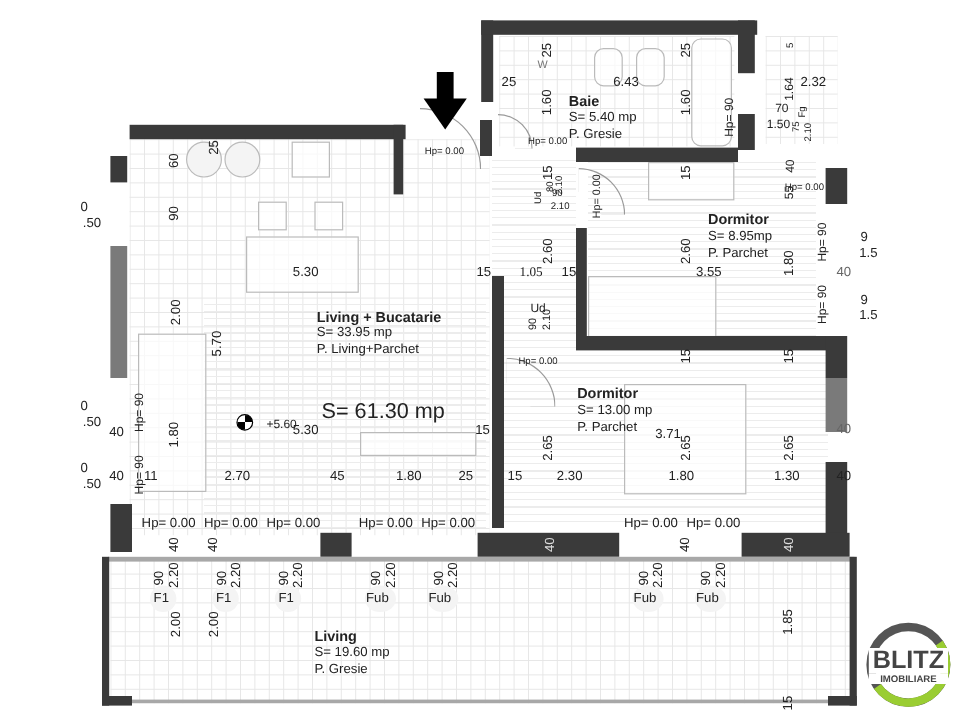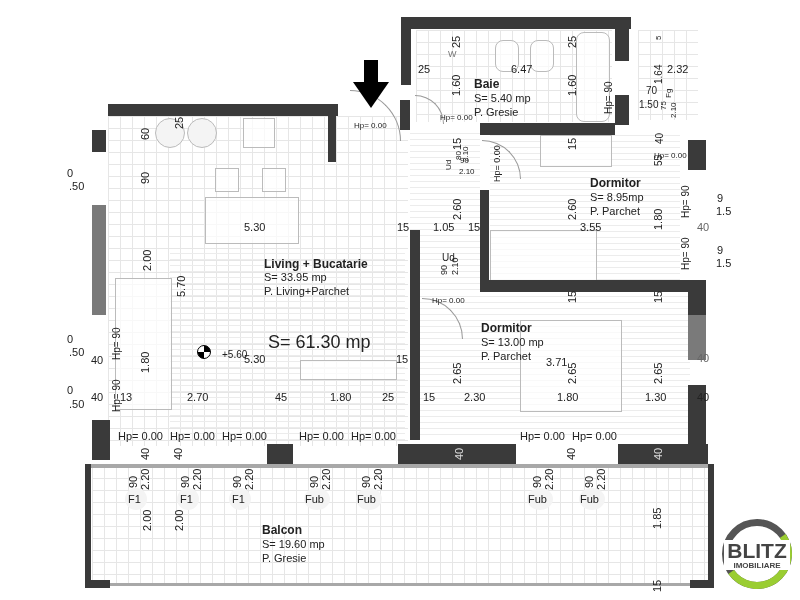--- a/index.html
+++ b/index.html
@@ -107,28 +107,28 @@
   <div class="lbl room-line" style="left:474px;top:107px;">P. Gresie</div>
 
   <div class="lbl room-title" style="left:590px;top:177px;">Dormitor</div>
   <div class="lbl room-line" style="left:590px;top:192px;">S= 8.95mp</div>
   <div class="lbl room-line" style="left:590px;top:206px;">P. Parchet</div>
 
   <div class="lbl room-title" style="left:481px;top:322px;">Dormitor</div>
   <div class="lbl room-line" style="left:481px;top:337px;">S= 13.00 mp</div>
   <div class="lbl room-line" style="left:481px;top:351px;">P. Parchet</div>
 
-  <div class="lbl room-title" style="left:262px;top:524px;">Balcon</div>
+  <div class="lbl room-title" style="left:262px;top:524px;">Living</div>
   <div class="lbl room-line" style="left:262px;top:539px;">S= 19.60 mp</div>
   <div class="lbl room-line" style="left:262px;top:553px;">P. Gresie</div>
 
   <div class="lbl vr" style="left:451px;top:48px;">25</div>
   <div class="lbl" style="left:448px;top:50px;font-size:9px;color:#777;">W</div>
   <div class="lbl" style="left:418px;top:64px;">25</div>
-  <div class="lbl" style="left:511px;top:64px;">6.47</div>
+  <div class="lbl" style="left:511px;top:64px;">6.43</div>
   <div class="lbl vr" style="left:567px;top:48px;">25</div>
   <div class="lbl vr" style="left:451px;top:96px;">1.60</div>
   <div class="lbl vr" style="left:567px;top:96px;">1.60</div>
   <div class="lbl sm" style="left:440px;top:114px;">Hp= 0.00</div>
   <div class="lbl" style="left:619px;top:64px;font-size:10px;color:#fff;">40</div>
   <div class="lbl vr sm" style="left:604px;top:114px;font-size:10px;">Hp= 90</div>
 
   <div class="lbl" style="left:667px;top:64px;">2.32</div>
   <div class="lbl vr sm" style="left:654px;top:84px;font-size:10px;">1.64</div>
   <div class="lbl sm" style="left:646px;top:86px;font-size:10px;">70</div>
@@ -148,21 +148,21 @@
   <div class="lbl vr" style="left:140px;top:184px;">90</div>
   <div class="lbl" style="left:244px;top:222px;">5.30</div>
   <div class="lbl vr" style="left:142px;top:271px;">2.00</div>
   <div class="lbl vr" style="left:176px;top:297px;">5.70</div>
   <div class="lbl" style="left:397px;top:222px;">15</div>
   <div class="lbl" style="left:244px;top:354px;">5.30</div>
   <div class="lbl" style="left:396px;top:354px;">15</div>
   <div class="lbl vr" style="left:140px;top:373px;">1.80</div>
   <div class="lbl vr sm" style="left:112px;top:360px;font-size:10px;">Hp= 90</div>
   <div class="lbl vr sm" style="left:112px;top:412px;font-size:10px;">Hp= 90</div>
-  <div class="lbl" style="left:120px;top:392px;">13</div>
+  <div class="lbl" style="left:120px;top:392px;">11</div>
   <div class="lbl" style="left:187px;top:392px;">2.70</div>
   <div class="lbl" style="left:275px;top:392px;">45</div>
   <div class="lbl" style="left:330px;top:392px;">1.80</div>
   <div class="lbl" style="left:382px;top:392px;">25</div>
 
   <div class="lbl" style="left:67px;top:168px;">0</div>
   <div class="lbl" style="left:69px;top:181px;">.50</div>
   <div class="lbl" style="left:67px;top:334px;">0</div>
   <div class="lbl" style="left:69px;top:347px;">.50</div>
   <div class="lbl" style="left:91px;top:355px;">40</div>
@@ -170,21 +170,21 @@
   <div class="lbl" style="left:69px;top:399px;">.50</div>
   <div class="lbl" style="left:91px;top:392px;">40</div>
 
   <div class="lbl vr sm" style="left:445px;top:170px;">Ud</div>
   <div class="lbl vr sm" style="left:455px;top:160px;">80</div>
   <div class="lbl vr" style="left:452px;top:150px;">15</div>
   <div class="lbl vr sm" style="left:462px;top:162px;">2.10</div>
   <div class="lbl sm" style="left:460px;top:157px;">90</div>
   <div class="lbl sm" style="left:459px;top:168px;">2.10</div>
   <div class="lbl vr" style="left:452px;top:220px;">2.60</div>
-  <div class="lbl" style="left:433px;top:222px;">1.05</div>
+  <div class="lbl" style="left:433px;top:222px;font-family:Liberation Serif, serif;">1.05</div>
   <div class="lbl" style="left:468px;top:222px;">15</div>
   <div class="lbl sm" style="left:442px;top:253px;font-size:10px;">Ud</div>
   <div class="lbl vr sm" style="left:440px;top:275px;font-size:9px;">90</div>
   <div class="lbl vr sm" style="left:451px;top:275px;font-size:9px;">2.10</div>
 
   <div class="lbl vr sm" style="left:493px;top:182px;font-size:9px;">Hp= 0.00</div>
   <div class="lbl vr" style="left:567px;top:150px;">15</div>
   <div class="lbl vr" style="left:567px;top:220px;">2.60</div>
   <div class="lbl" style="left:580px;top:222px;">3.55</div>
   <div class="lbl vr" style="left:653px;top:230px;">1.80</div>

